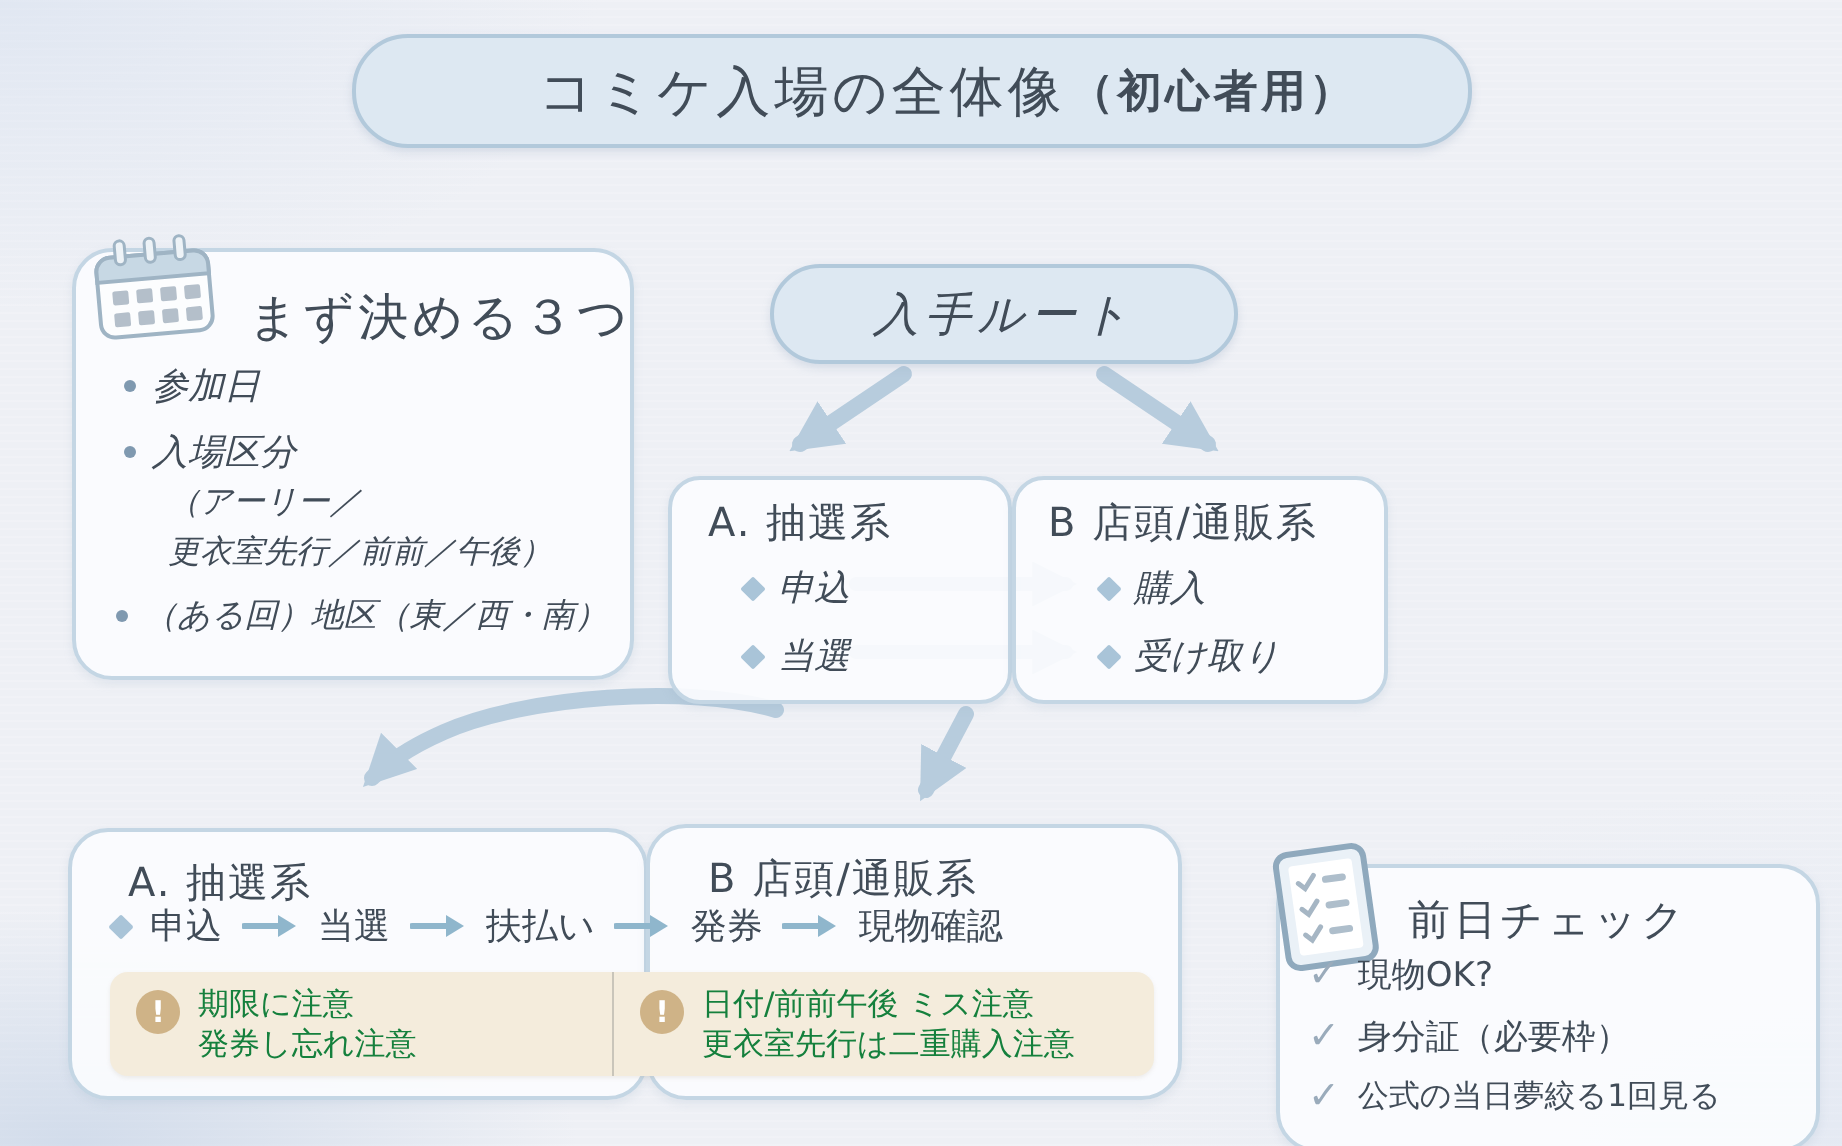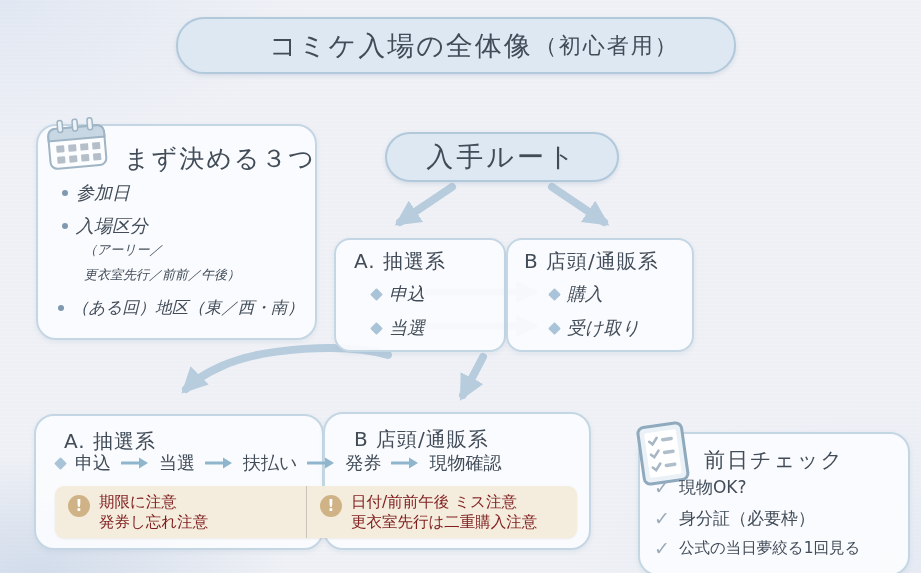--- a/index.html
+++ b/index.html
@@ -13,54 +13,54 @@
       radial-gradient(600px 300px at 100% 100%, rgba(214,224,240,.40), transparent 60%),
       repeating-linear-gradient(180deg, rgba(255,255,255,.16) 0 1px, transparent 1px 4px);
   }
   .pill{
     position:absolute;display:flex;align-items:center;justify-content:center;
     background:#dde8f2;border:2px solid #b2c9db;border-radius:28px;
     box-shadow:0 2px 4px rgba(150,170,195,.28);color:#414c58;
   }
   .title-pill{left:176px;top:17px;width:556px;height:53px;letter-spacing:2px;}
   .title-main{font-size:27px;font-weight:500;margin-left:36px;}
-  .title-suffix{font-size:22px;font-weight:400;margin-left:2px;}
-  .route-pill{left:385px;top:132px;width:230px;height:46px;font-size:27px;letter-spacing:3px;font-weight:500;}
+  .title-suffix{font-size:22px;font-weight:700;margin-left:2px;}
+  .route-pill{left:385px;top:132px;width:230px;height:46px;font-size:23px;letter-spacing:3px;font-weight:500;font-style:italic;}
   .box{
     position:absolute;background:rgba(251,252,254,.92);
     border:2px solid #c4d6e4;border-radius:20px;
     box-shadow:0 2px 5px rgba(150,170,195,.18);
   }
   .panel-header{position:absolute;font-size:20px;letter-spacing:1px;color:#414c58;white-space:nowrap;}
   .row{position:absolute;display:flex;align-items:center;gap:8px;white-space:nowrap;font-style:italic;}
   .dot{width:6px;height:6px;border-radius:50%;background:#7f99b0;flex:0 0 auto;}
   .diamond{width:9px;height:9px;background:#a9c4d8;transform:rotate(45deg);border-radius:1px;flex:0 0 auto;}
   .t18{font-size:18px;}
-  .t17{font-size:13px;}
+  .t17{font-size:16px;}
   .t16{font-size:16.5px;}
   .overlay{position:absolute;left:0;top:0;width:921px;height:573px;pointer-events:none;}
   .flow-row{
     position:absolute;left:56px;top:450px;width:522px;height:26px;
     display:flex;align-items:center;gap:10px;font-size:18px;white-space:nowrap;z-index:3;
   }
   .flow-arrow{flex:0 0 auto;display:block;}
   .warn-strip{
     position:absolute;left:55px;top:486px;width:522px;height:52px;
     background:#f4ecdc;border-radius:9px;display:flex;z-index:3;
     box-shadow:0 1px 2px rgba(160,150,120,.15);
   }
   .warn-half{display:flex;gap:9px;padding:6px 8px 6px 13px;box-sizing:border-box;}
   .warn-a{flex:0 0 252px;border-right:1px solid #c9c5ba;}
   .warn-b{flex:1 1 auto;}
   .warn-icon{
     width:22px;height:22px;border-radius:50%;background:#cfb387;color:#fff;
     display:flex;align-items:center;justify-content:center;
     font-weight:bold;font-size:15px;flex:0 0 auto;margin-top:3px;
   }
-  .warn-text{font-size:15.5px;line-height:20px;color:#7f1d1d;}
+  .warn-text{font-size:15.5px;line-height:20px;color:#15803d;}
   .warn-text div{white-space:nowrap;}
   .check-row{display:flex;align-items:center;gap:9px;margin-bottom:8px;white-space:nowrap;}
   .check-mark{color:#9aabbb;font-weight:bold;font-size:19px;line-height:19px;flex:0 0 auto;}
   .cal-icon{position:absolute;left:8px;top:-8px;transform:rotate(-5deg);}
   .clip-icon{position:absolute;left:-4px;top:-12px;transform:rotate(-8deg);}
 </style>
 </head>
 <body>
 
 <div class="stage">

